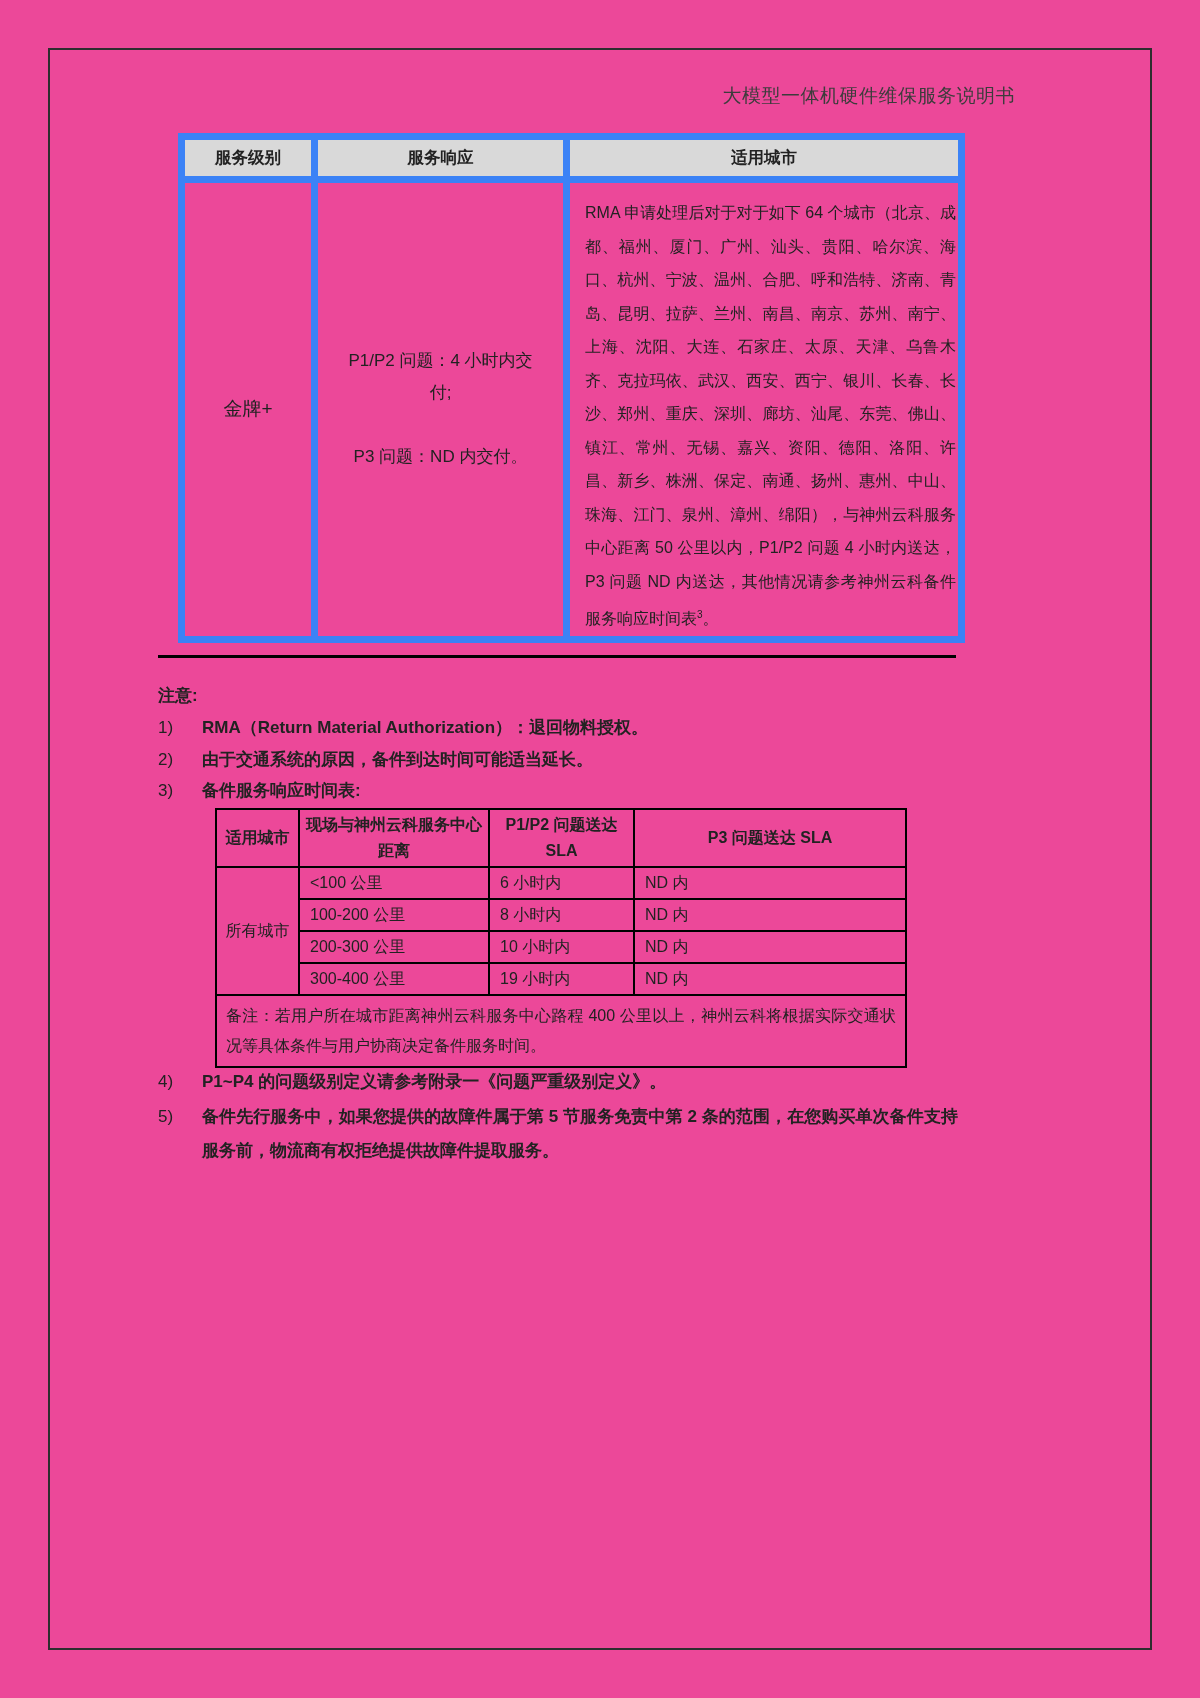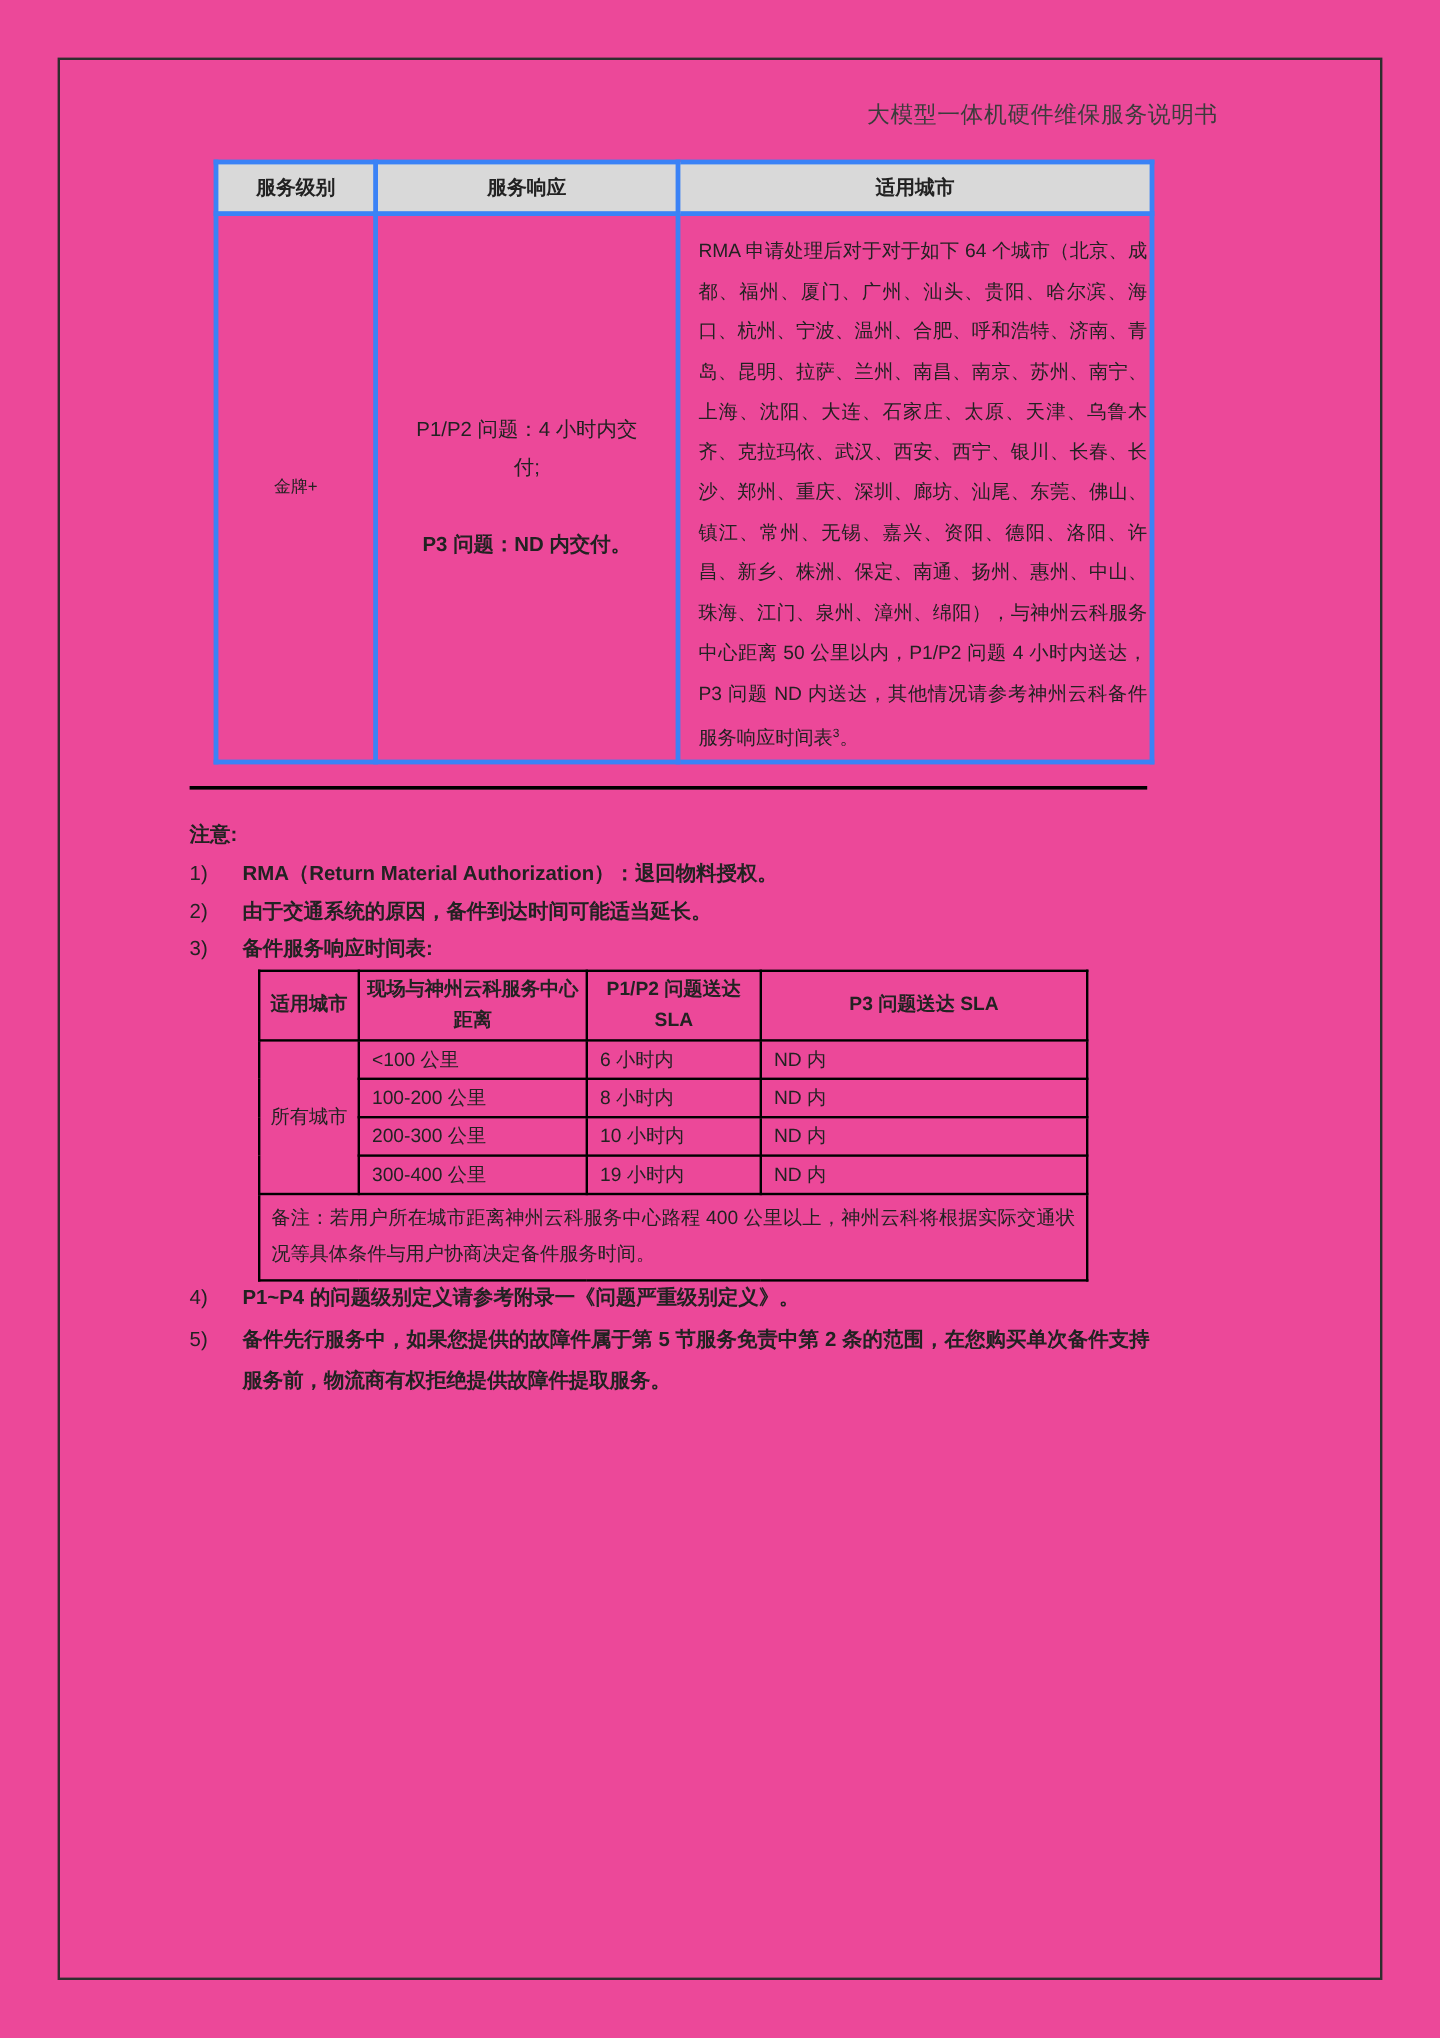--- a/index.html
+++ b/index.html
@@ -15,30 +15,30 @@
   }
   .doc-header {
     position:absolute; top:83px; right:185px;
     font-family:"Liberation Serif","DejaVu Serif",serif;
     font-size:19px; color:#3c3c3c; letter-spacing:0.5px;
   }
 
   
   table { border-collapse:collapse; table-layout:fixed; }
   .t1 { position:absolute; left:178px; top:133px; width:780px; }
-  .t1 th, .t1 td { border:4px solid #3b82f6; }
+  .t1 th, .t1 td { border:7px solid #3b82f6; }
   .t1 th {
     background:#d9d9d9; height:43px; font-size:16.5px; font-weight:bold;
     text-align:center; vertical-align:middle;
   }
   .t1 tbody tr { height:446px; }
-  .level-cell { text-align:center; vertical-align:middle; font-size:14px; }
+  .level-cell { text-align:center; vertical-align:middle; font-size:19px; }
   .resp-cell  { text-align:center; vertical-align:middle; font-size:17px; }
   .resp-line  { max-width:192px; margin:0 auto; line-height:32px; }
-  .resp-line + .resp-line { margin-top:32px;font-weight:bold; }
+  .resp-line + .resp-line { margin-top:32px; }
   .cities-cell {
     vertical-align:top; padding:13px 2px 0 15px;
     font-size:16px; line-height:33.5px; text-align:justify;
   }
   .cities-cell sup { font-size:10px; vertical-align:super; }
 
   .divider { position:absolute; left:158px; top:655px; width:798px; height:3px; background:#000; }
 
   .notes-title { position:absolute; left:158px; top:684px; font-size:17px; font-weight:bold; line-height:24px; }
 

